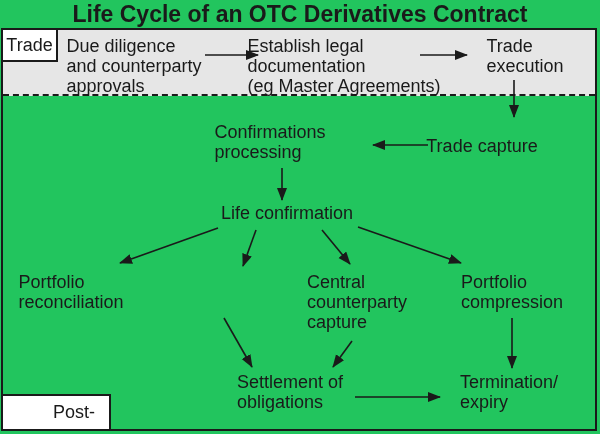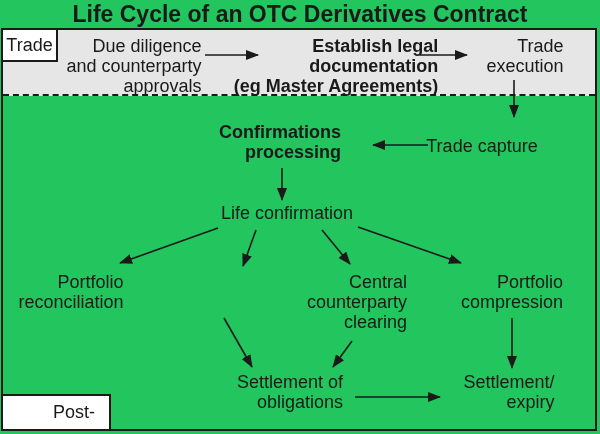--- a/index.html
+++ b/index.html
@@ -21,21 +21,21 @@
     background:#e6e6e6; border-bottom:2px dashed #1a1a1a;
   }
   .corner-box {
     position:absolute; background:#ffffff; border:2px solid #1a1a1a;
     text-align:center; font-size:18px;
   }
   .trade-box  { left:-2px; top:-2px;    width:57px;  height:34px; line-height:30px; }
   .post-box   { left:-2px; bottom:-2px; width:110px; height:37px; line-height:33px;padding-left:36px; }
   .node {
     position:absolute; transform:translateX(-50%);
-    text-align:right; font-size:18px; line-height:20px;
+    text-align:left; font-size:18px; line-height:20px;
     white-space:pre-line; color:#1a1a1a;
   }
   .arrows { position:absolute; left:0; top:0; width:600px; height:434px; pointer-events:none; }
   .arrows line { stroke:#1a1a1a; stroke-width:1.6; }
 </style>
 </head>
 <body>
 
 <div class="stage">
 
@@ -43,39 +43,39 @@
 
   <div class="frame">
     <div class="band"></div>
     <div class="corner-box trade-box">Trade</div>
     <div class="corner-box post-box">Post-trade</div>
   </div>
 
   <div class="node" style="left:134px; top:36px;">Due diligence
 and counterparty
 approvals</div>
-  <div class="node" style="left:336px; top:36px;font-weight:bold;">Establish legal
+  <div class="node" style="left:344px; top:36px;">Establish legal
 documentation
 (eg Master Agreements)</div>
   <div class="node" style="left:525px; top:36px;">Trade
 execution</div>
   <div class="node" style="left:482px; top:136px;">Trade capture</div>
-  <div class="node" style="left:280px; top:122px;font-weight:bold;">Confirmations
+  <div class="node" style="left:270px; top:122px;">Confirmations
 processing</div>
   <div class="node" style="left:287px; top:203px;">Life confirmation</div>
   <div class="node" style="left:71px;  top:272px;">Portfolio
 reconciliation</div>
   <div class="node" style="left:357px; top:272px;">Central
 counterparty
-clearing</div>
+capture</div>
   <div class="node" style="left:512px; top:272px;">Portfolio
 compression</div>
   <div class="node" style="left:290px; top:372px;">Settlement of
 obligations</div>
-  <div class="node" style="left:509px; top:372px;">Settlement/
+  <div class="node" style="left:509px; top:372px;">Termination/
 expiry</div>
 
   <svg class="arrows" viewBox="0 0 600 434" xmlns="http://www.w3.org/2000/svg">
     <defs>
       <marker id="ah" markerUnits="userSpaceOnUse" markerWidth="14" markerHeight="12" refX="12" refY="5" orient="auto">
         <path d="M0,0 L13,5 L0,10 z" fill="#1a1a1a"></path>
       </marker>
     </defs>
     <line x1="205" y1="55" x2="258" y2="55" marker-end="url(#ah)"></line>
     <line x1="420" y1="55" x2="467" y2="55" marker-end="url(#ah)"></line>

